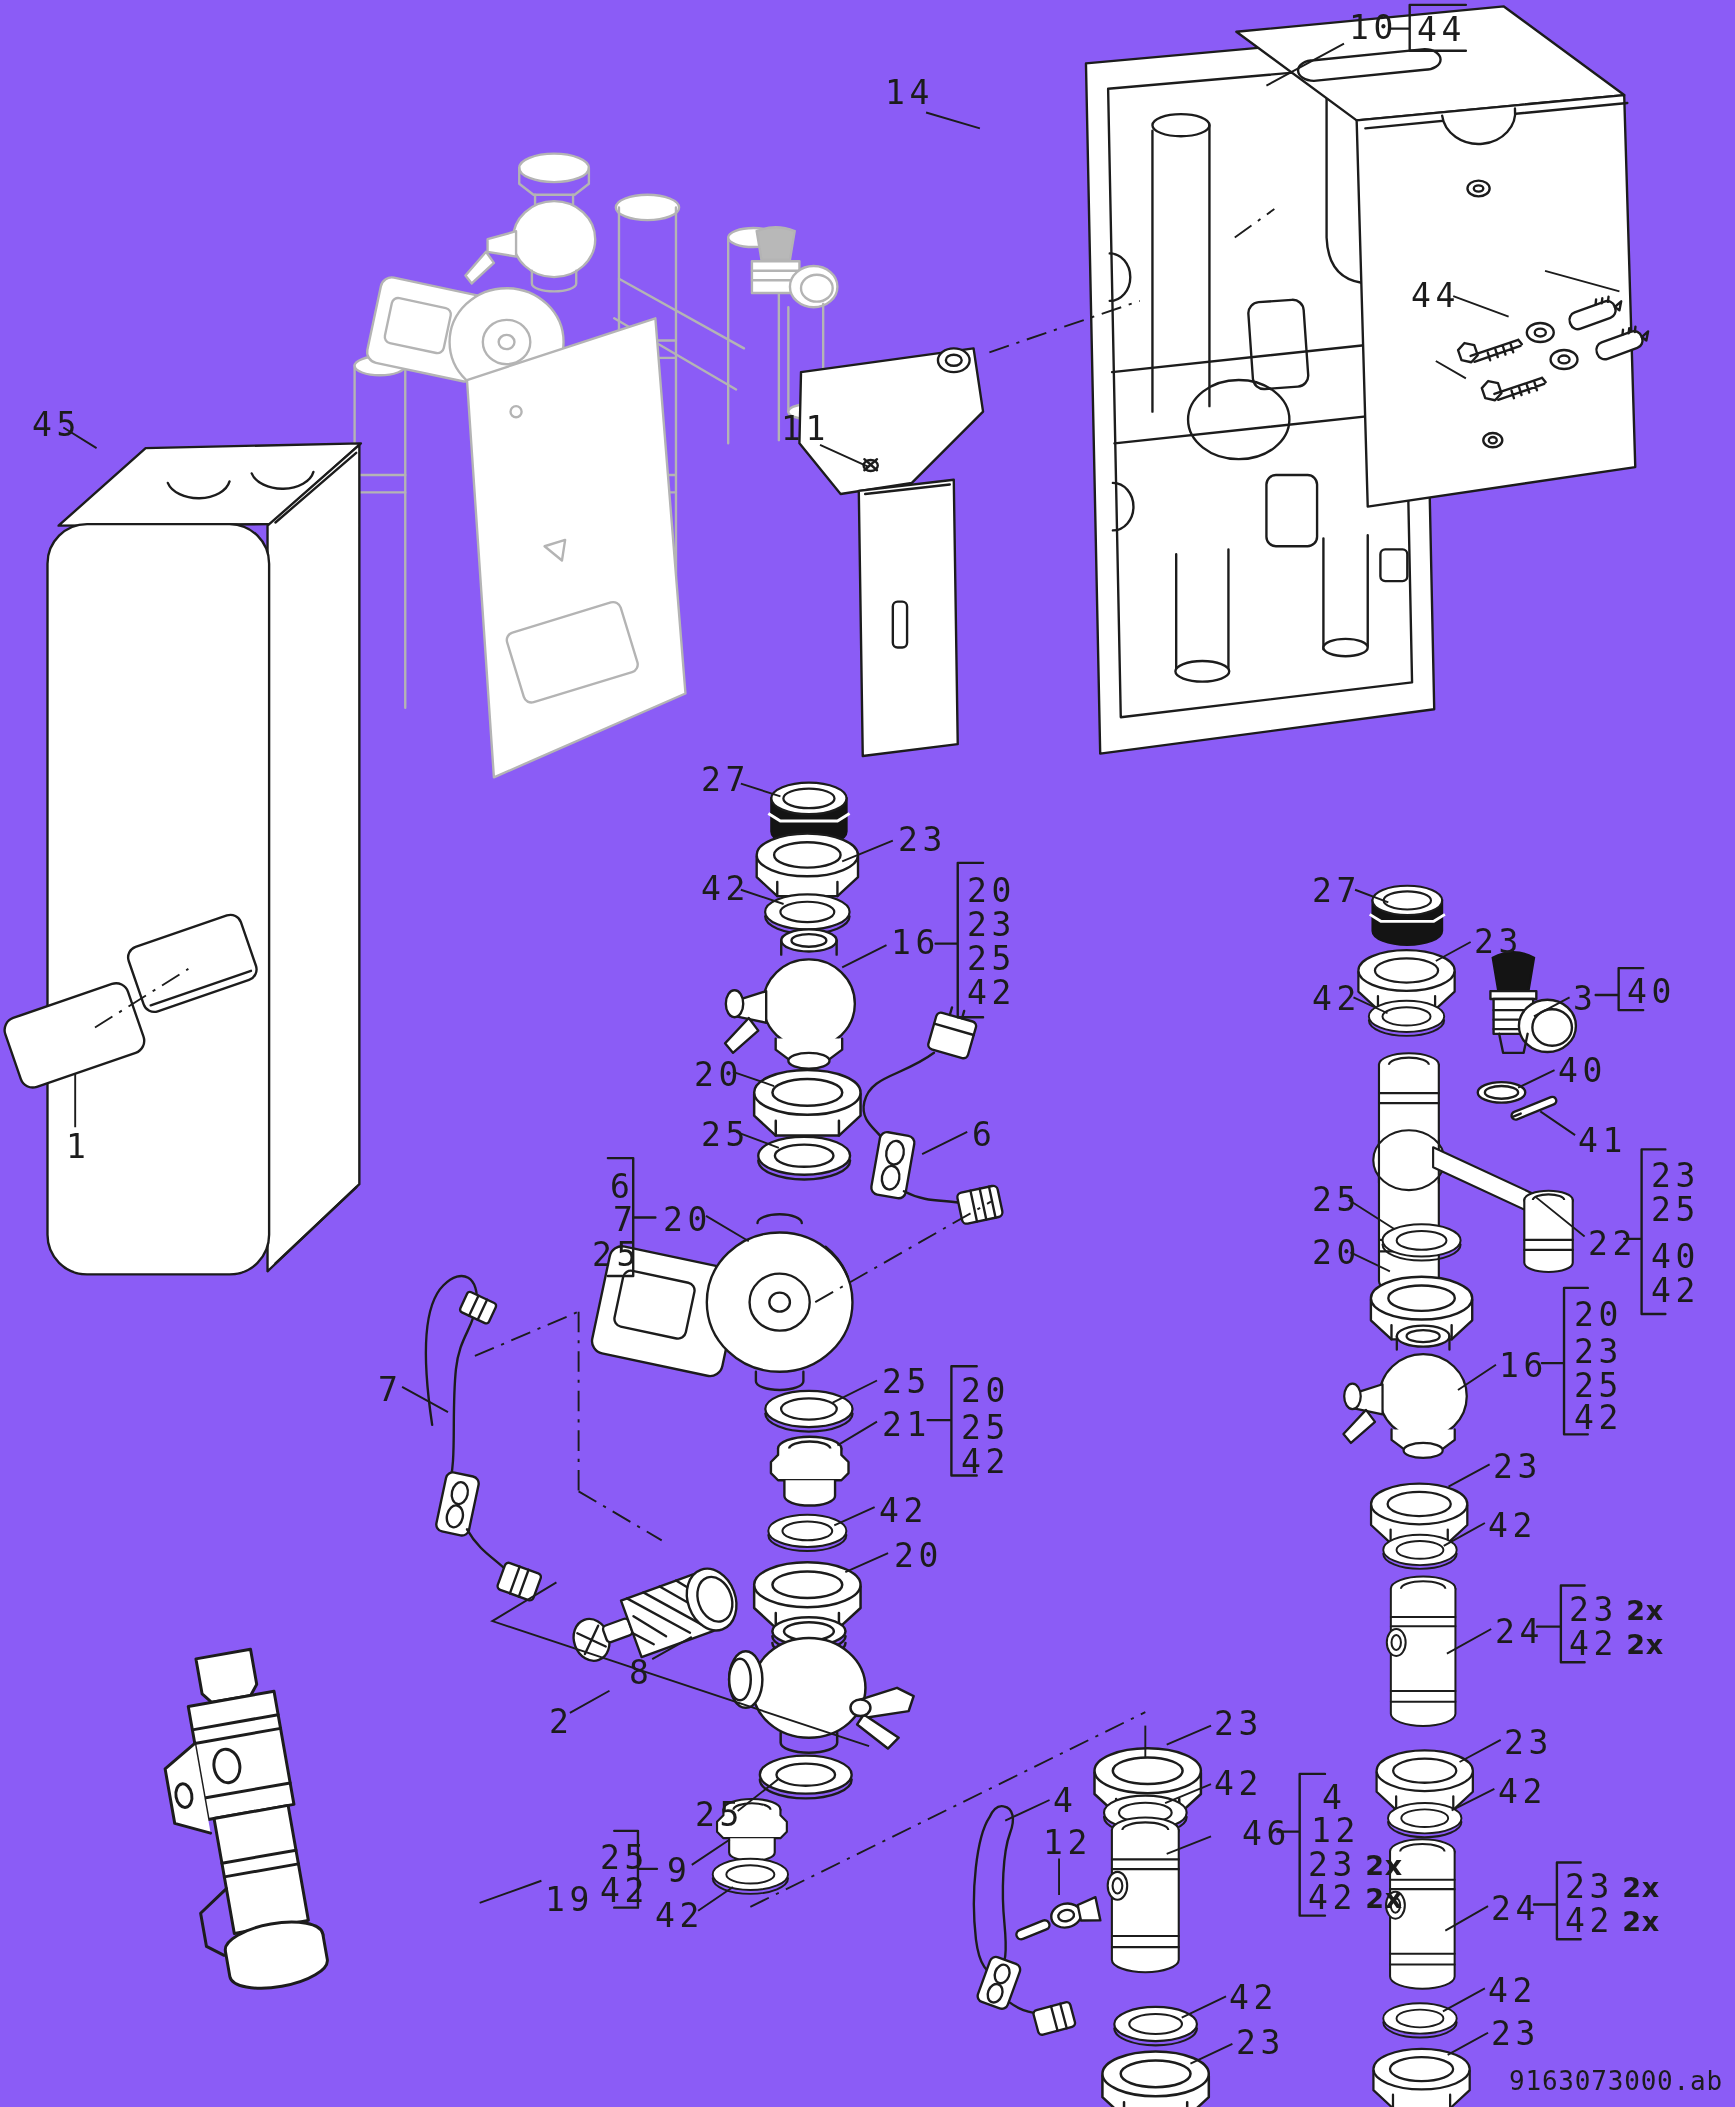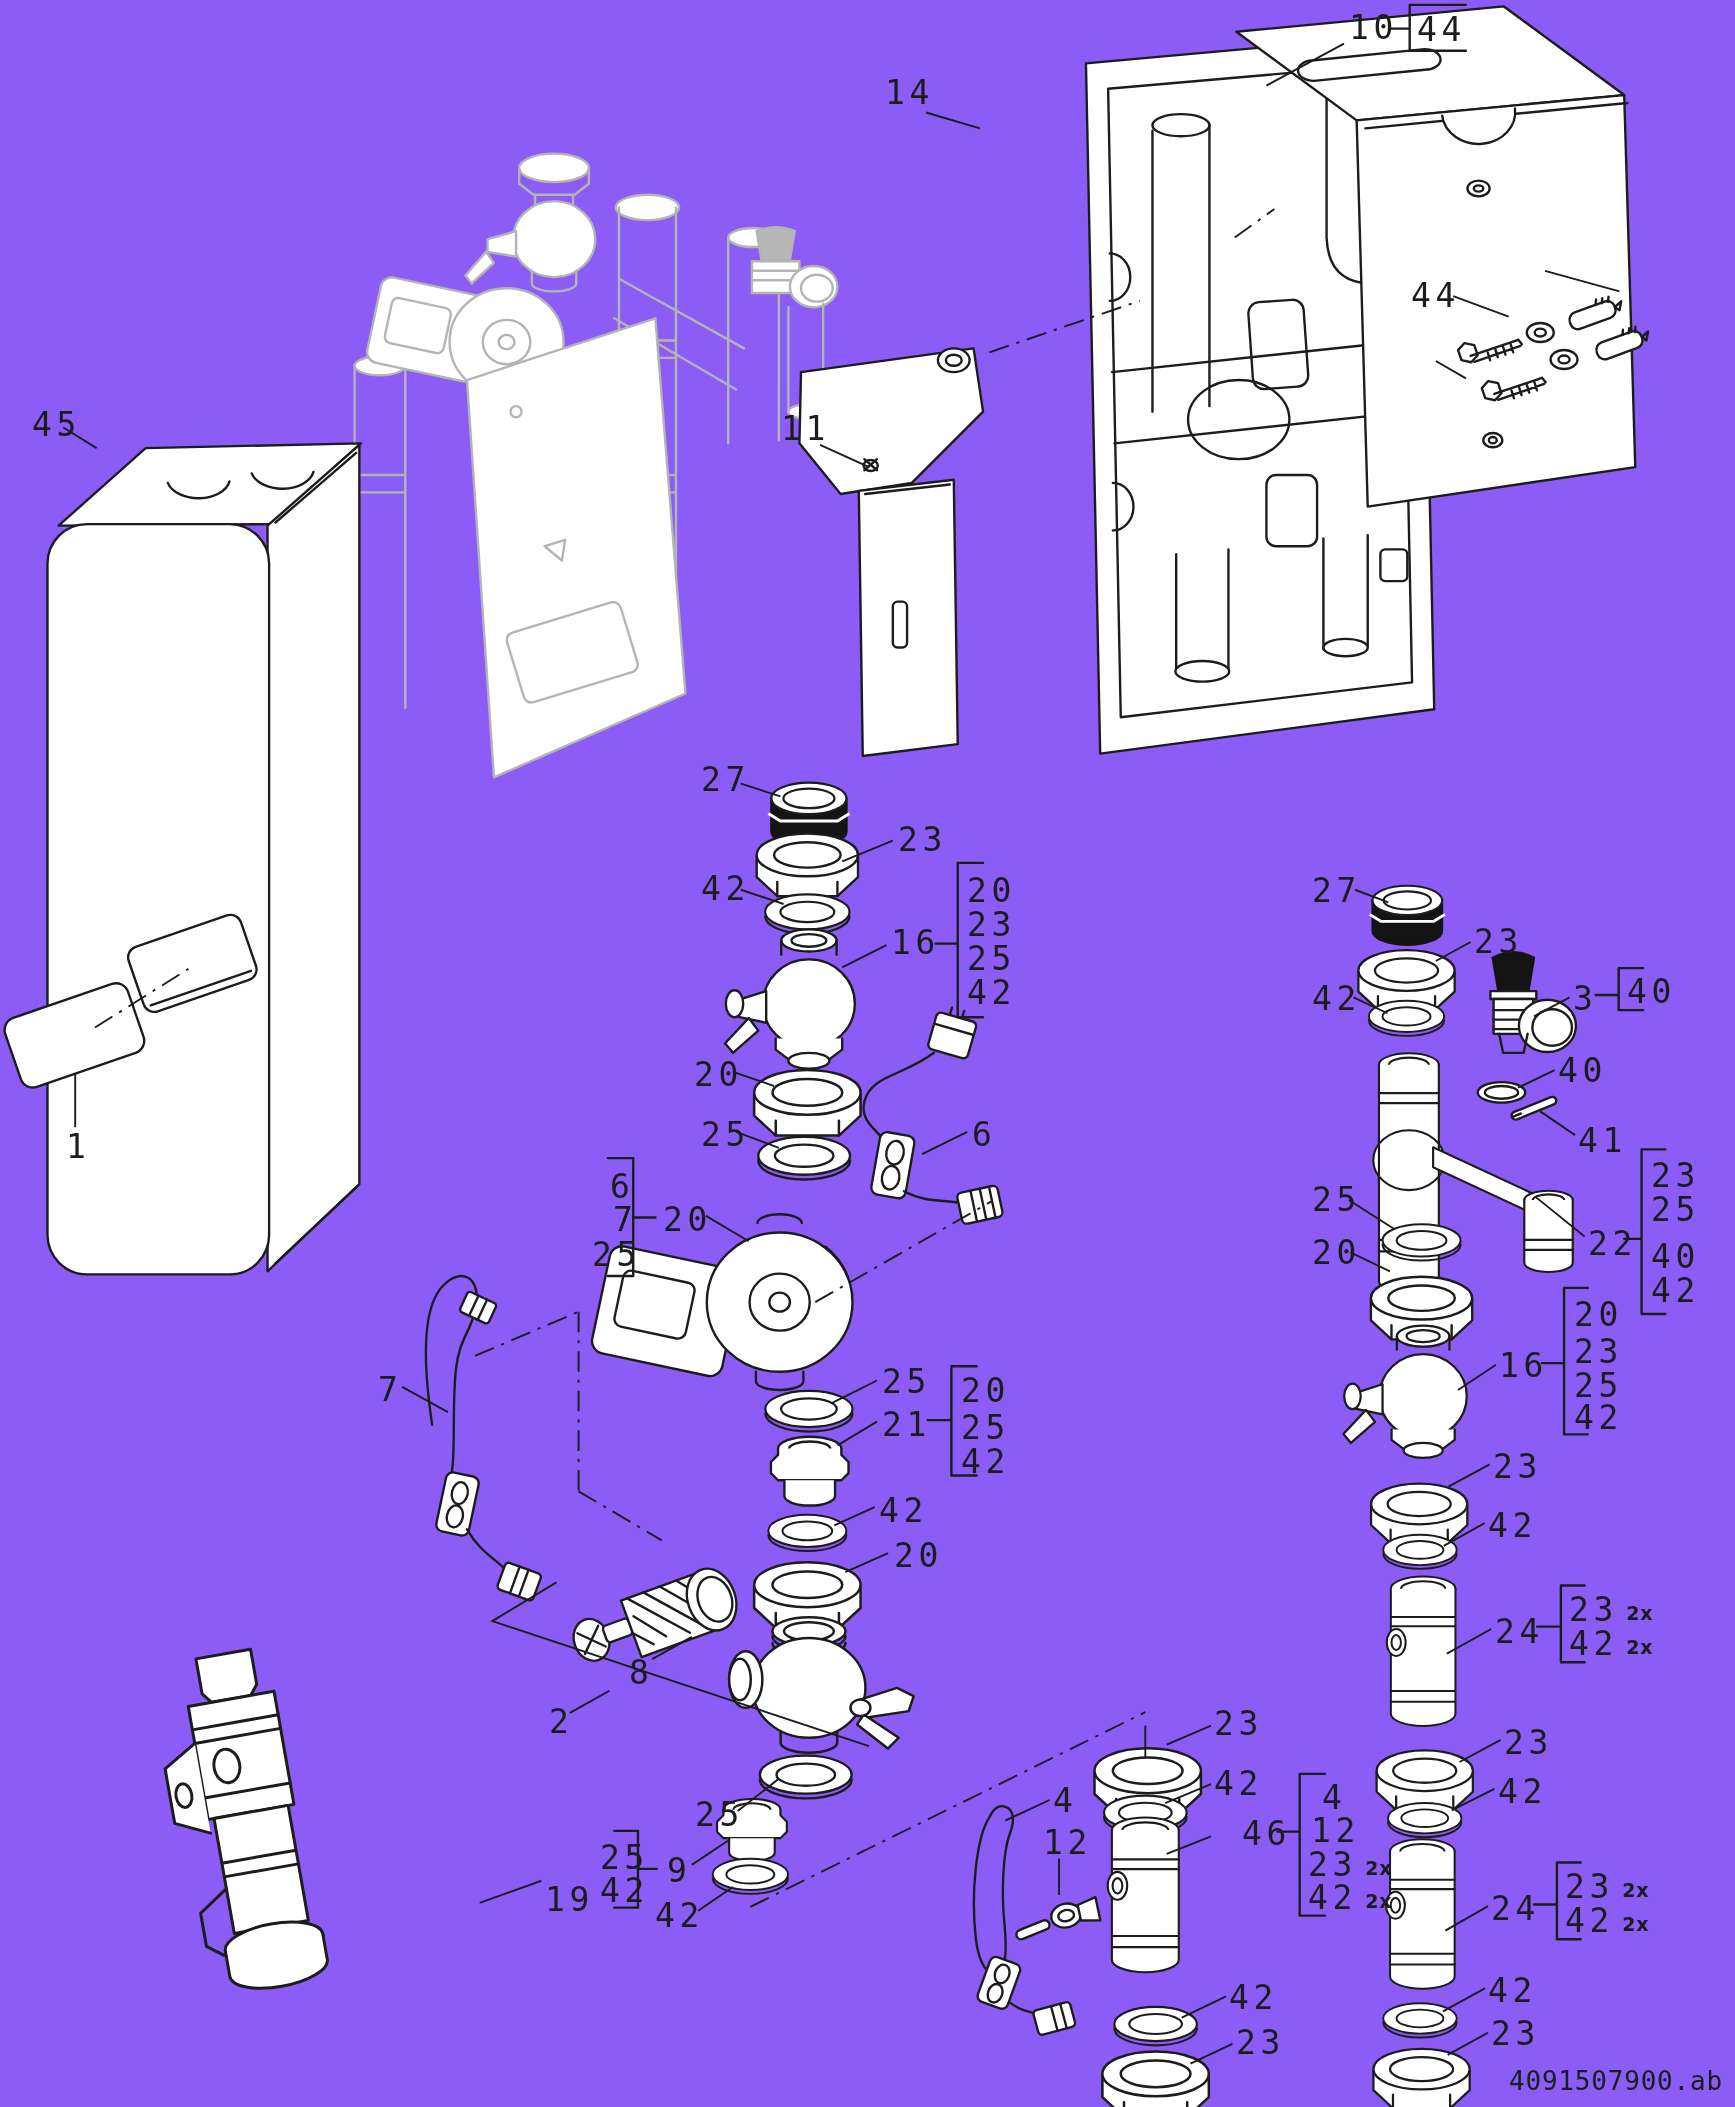--- a/index.html
+++ b/index.html
@@ -1,20 +1,20 @@
 <!DOCTYPE html>
 <html style="font-size:12.7px"><head>
 <meta charset="utf-8">
 <style>
   html,body{margin:0;padding:0;background:#fff;}
   #stage{position:relative;width:1735px;height:2108px;background:#8b5cf6;overflow:hidden;
          font-family:"DejaVu Sans Mono",monospace;}
   .co{position:absolute;font-family:"DejaVu Sans Mono",monospace;font-size:33px;
       letter-spacing:4.7px;line-height:1;color:#1c1c1c;white-space:nowrap;}
-  .co .qty{font-family:"DejaVu Sans",sans-serif;font-weight:bold;font-size:19px;
+  .co .qty{font-family:"DejaVu Sans",sans-serif;font-weight:bold;font-size:27px;
       letter-spacing:0.8px;margin-left:8px;vertical-align:0.8px;}
   .doc{position:absolute;left:1509px;top:2066px;font-family:"DejaVu Sans Mono",monospace;
       font-size:26px;letter-spacing:0.8px;color:#1c1c1c;}
   svg{position:absolute;left:0;top:0;}
   .ln{fill:none;stroke:#1c1c1c;stroke-width:3;stroke-linecap:round;stroke-linejoin:round;}
   .fw{fill:#ffffff;stroke:#1c1c1c;stroke-width:3;stroke-linecap:round;stroke-linejoin:round;}
   .ldr{fill:none;stroke:#1c1c1c;stroke-width:2.4;}
   .dd{fill:none;stroke:#1c1c1c;stroke-width:2.4;stroke-dasharray:26 10 4 10;}
   .gln{fill:none;stroke:#b4b4b4;stroke-width:3;stroke-linecap:round;stroke-linejoin:round;}
   .gfw{fill:#ffffff;stroke:#b4b4b4;stroke-width:3;stroke-linecap:round;stroke-linejoin:round;}
@@ -561,15 +561,15 @@
   <div class="co" style="left:1569px;top:1593px"><span>23</span><span class="qty">2x</span></div>
   <div class="co" style="left:1569px;top:1627px"><span>42</span><span class="qty">2x</span></div>
   <div class="co" style="left:1504px;top:1726px">23</div>
   <div class="co" style="left:1498px;top:1775px">42</div>
   <div class="co" style="left:1491px;top:1892px">24</div>
   <div class="co" style="left:1565px;top:1870px"><span>23</span><span class="qty">2x</span></div>
   <div class="co" style="left:1565px;top:1904px"><span>42</span><span class="qty">2x</span></div>
   <div class="co" style="left:1488px;top:1974px">42</div>
   <div class="co" style="left:1491px;top:2017px">23</div>
 
-  <div class="doc">4091507900.ab</div>
+  <div class="doc">9163073000.ab</div>
 </div>
 
 
 </body></html>

